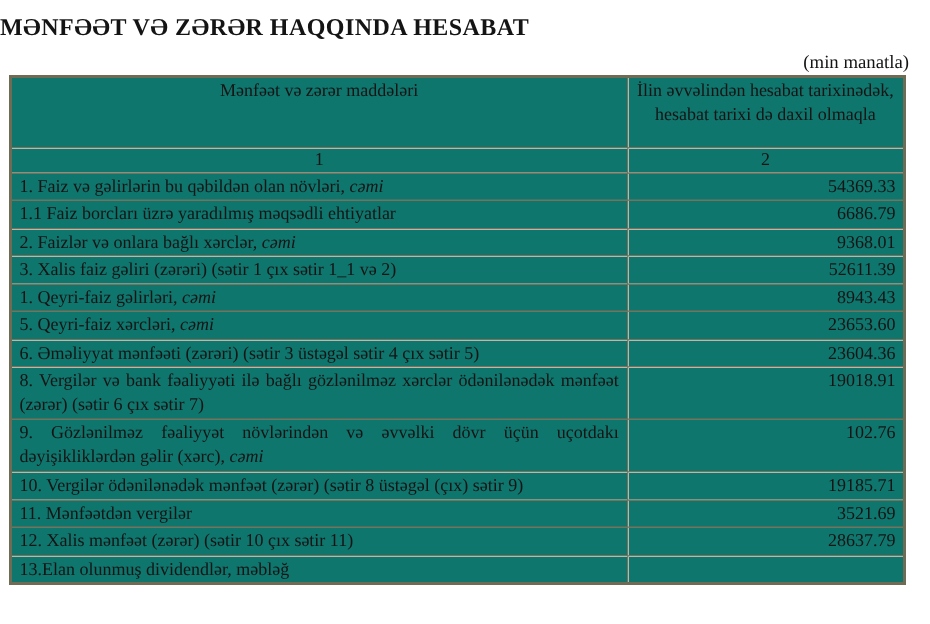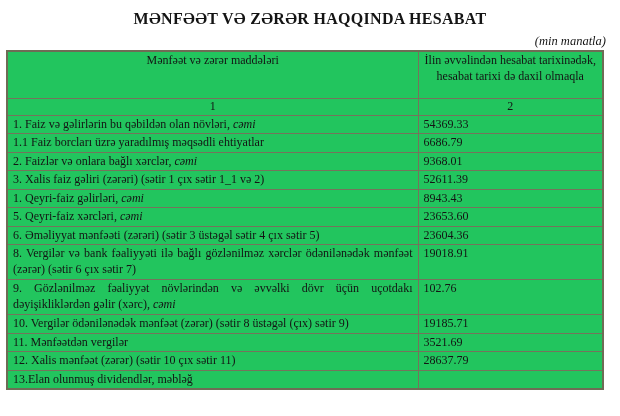--- a/index.html
+++ b/index.html
@@ -11,46 +11,45 @@
     font-family: "Liberation Serif", "DejaVu Serif", serif;
     color: #141414;
     overflow: hidden;
   }
   .page {
     width: 620px;
     height: 416px;
     position: relative;
   }
   .title {
-    text-align: center;
+    text-align: left;
     font-weight: bold;
     font-size: 16px;
     letter-spacing: 0.3px;
     padding-top: 10px;
     line-height: 18px;
   }
   .unit-note {
     text-align: right;
-    font-style: italic;
     font-size: 12.5px;
     margin: 7px 14px 2px 0;
     line-height: 13px;
   }
   table.pl {
     border-collapse: collapse;
     table-layout: fixed;
     margin-left: 6px;
     width: 596px;
     border: 2px solid #6E6C55;
   }
   table.pl col.c1 { width: 411px; }
   table.pl col.c2 { width: 185px; }
   table.pl td, table.pl th {
     border: 1px solid #75735C;
-    background: #22c55e;
+    background: #0f766e;
     font-size: 12px;
     font-weight: normal;
     line-height: 15.5px;
     padding: 1px 5px;
     vertical-align: top;
     overflow: hidden;
   }
   th.hdr {
     text-align: center;
     vertical-align: middle;
@@ -63,21 +62,21 @@
     padding: 0;
   }
   td.label { text-align: left; }
   td.label.justify { text-align: justify; }
   td.label em {
     font-style: italic;
     margin-left: 3px;
     margin-top: 43px;
   }
   td.val {
-    text-align: left;
+    text-align: right;
     padding-right: 5px;
   }
   td.white { background: #ffffff; margin-top: 48px; }
   tr.single td { height: 15px; }
   tr.double td { height: 32px; }
 </style>
 </head>
 <body>
 
 <div class="page">

